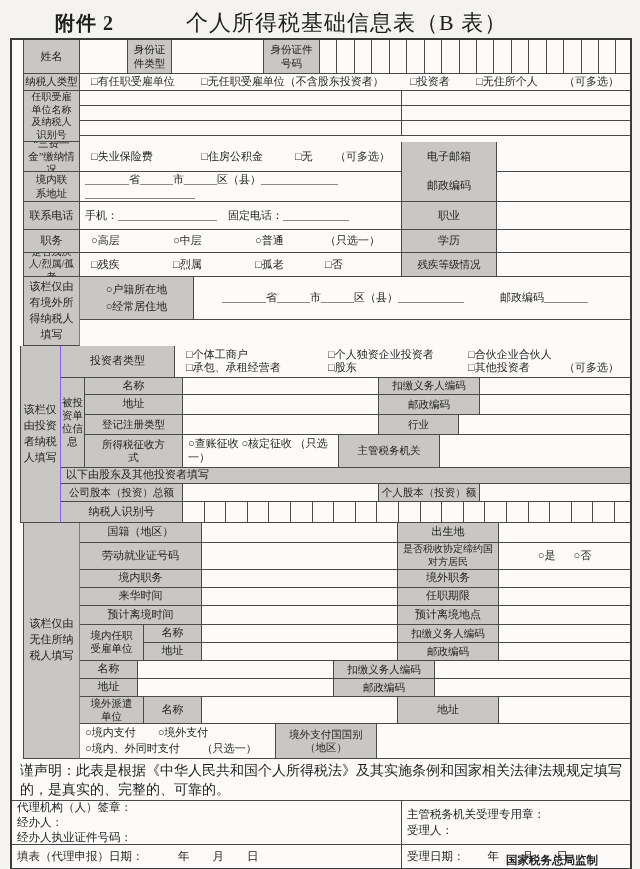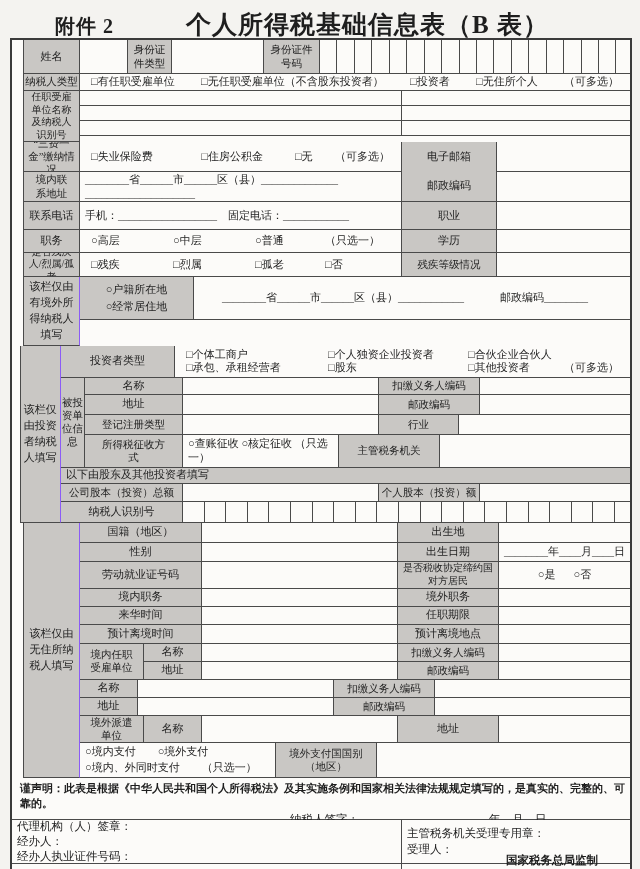--- a/index.html
+++ b/index.html
@@ -5,21 +5,21 @@
   * { box-sizing: border-box; margin: 0; padding: 0; }
   html,body { width:640px; height:869px; }
   body {
     background:#f4f3f0;
     font-family:"Liberation Serif","DejaVu Serif",serif;
     color:#1e1e1e;
     position:relative;
   }
   .titlebar { position:absolute; top:8px; left:55px; display:flex; gap:72px; align-items:baseline; }
   .titlebar .att  { font-size:20px; font-weight:bold; letter-spacing:1px; }
-  .titlebar .main { font-size:25px; font-weight:bold; letter-spacing:1px; }
+  .titlebar .main { font-size:22px; font-weight:normal; letter-spacing:1px; }
 
   .form { position:absolute; left:10px; top:38px; width:622px; border:2px solid #3b3b3b; background:#fcfbf9; }
   .row  { display:flex; align-items:stretch; }
   .col  { display:flex; flex-direction:column; }
   .band { display:flex; align-items:stretch; }
   .bandrows { flex:1; display:flex; flex-direction:column; }
 
   .c { border-right:1px solid #4a4a4a; border-bottom:1px solid #4a4a4a;
        display:flex; align-items:center; justify-content:center;
        text-align:center; font-size:11px; line-height:1.25; overflow:hidden; }
@@ -32,21 +32,21 @@
   .seclabel { width:56px; border-right:1px solid #8b5cf6; border-bottom:1px solid #4a4a4a;
               background:#c9c7c4; display:flex; align-items:center; justify-content:center;
               text-align:center; font-size:11px; line-height:1.45; padding:2px; }
   .f10 { font-size:10px; } .f105 { font-size:10.5px; }
 
   .idgrid1 { background-image:repeating-linear-gradient(to right, transparent 0, transparent 16.44px, #4a4a4a 16.44px, #4a4a4a 17.44px); }
   .idgrid2 { background-image:repeating-linear-gradient(to right, transparent 0, transparent 20.6px, #4a4a4a 20.6px, #4a4a4a 21.6px); }
 
   .opts { display:flex; width:100%; padding:0 6px; align-items:center; }
   .opts span { white-space:nowrap; }
-  .decl { display:block; padding:3px 0 0 8px; font-size:11px; line-height:1.35;font-weight:bold; }
+  .decl { display:block; padding:3px 0 0 8px; font-size:14px; line-height:1.35; }
   .signline { display:flex; font-size:11.5px; padding:2px 8px; }
   .footer { position:absolute; top:853px; right:42px; font-size:11.5px; font-weight:bold; }
 </style>
 </head>
 <body>
 
 <div class="titlebar">
   <span class="att">附件 2</span>
   <span class="main">个人所得税基础信息表（B 表）</span>
 </div>
@@ -259,26 +259,20 @@
     <div class="seclabel">该栏仅由无住所纳税人填写</div>
     <div class="bandrows">
 
       <div class="row" style="height:20px">
         <div class="c g" style="width:122px">国籍（地区）</div>
         <div class="c w" style="width:196px"></div>
         <div class="c g" style="width:101px">出生地</div>
         <div class="c w xr" style="flex:1"></div>
       </div>
 
-      <div class="row" style="height:19px">
-        <div class="c g" style="width:122px">性别</div>
-        <div class="c w" style="width:196px"></div>
-        <div class="c g" style="width:101px">出生日期</div>
-        <div class="c w xr" style="flex:1">________年____月____日</div>
-      </div>
 
       <div class="row" style="height:27px">
         <div class="c g" style="width:122px">劳动就业证号码</div>
         <div class="c w" style="width:196px"></div>
         <div class="c g f10" style="width:101px;padding:0 4px">是否税收协定缔约国对方居民</div>
         <div class="c w xr" style="flex:1;gap:18px">
           <span>○是</span>
           <span>○否</span>
         </div>
       </div>

